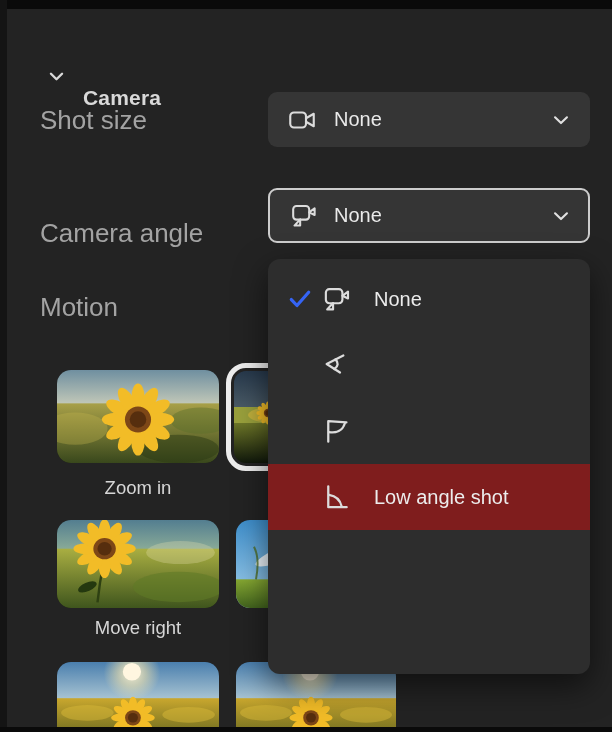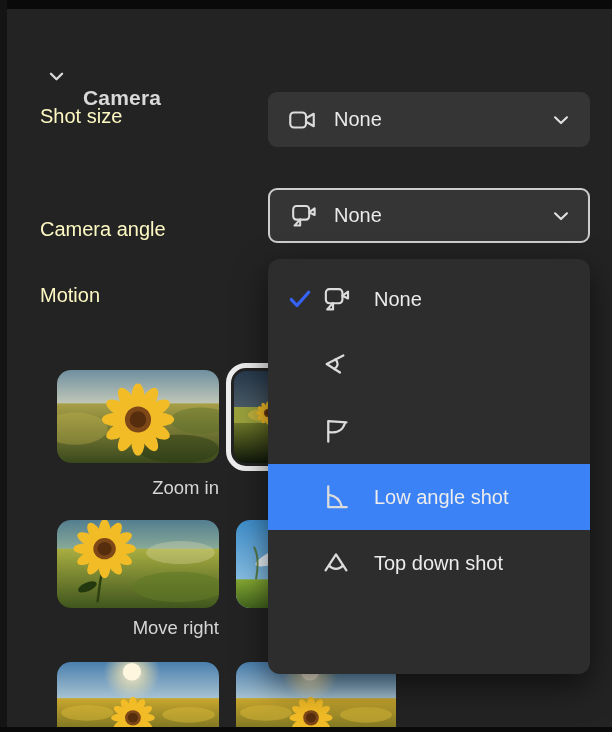--- a/index.html
+++ b/index.html
@@ -10,24 +10,24 @@
     color:#dadada;
   }
   .left-strip{position:absolute;left:0;top:0;width:7px;height:732px;background:#141414;z-index:60;}
   .top-bar{position:absolute;left:7px;top:0;width:605px;height:9px;background:#0a0a0a;z-index:60;}
   .bottom-bar{position:absolute;left:0;top:727px;width:612px;height:5px;background:#0a0a0a;z-index:60;}
 
   .section-header{position:absolute;left:46px;top:42px;display:flex;align-items:center;gap:17px;}
   .section-chevron{width:20px;height:20px;display:flex;align-items:center;justify-content:center;}
   .section-title{font-size:21px;font-weight:700;color:#d9d9d9;letter-spacing:.2px;margin-top:44px;}
 
-  .field-label{position:absolute;left:40px;font-size:20px;color:#fef9c3;}
+  .field-label{position:absolute;left:40px;font-size:26px;color:#a3a3a3;}
   #shot-size-label{top:105px;}
   #camera-angle-label{top:218px;}
-  #motion-label{top:284px;}
+  #motion-label{top:292px;}
 
   .dropdown{
     position:absolute;left:268px;width:322px;height:55px;box-sizing:border-box;
     background:#353535;border:none;border-radius:9px;
     display:flex;align-items:center;gap:15px;padding:0 18px;
     color:#eaeaea;font-size:20px;font-family:inherit;cursor:pointer;text-align:left;
   }
   #shot-size-dropdown{top:92px;}
   #camera-angle-dropdown{top:188px;border:2px solid #cdcdcd;padding:0 16px;}
   .dd-icon{width:33px;height:30px;display:flex;align-items:center;justify-content:center;flex:0 0 auto;}
@@ -36,40 +36,40 @@
 
   .menu{
     position:absolute;left:268px;top:259px;width:322px;height:415px;box-sizing:border-box;
     background:#2d2d2d;border-radius:12px;z-index:30;
     box-shadow:0 12px 32px rgba(0,0,0,.55);
     padding:7px 0 12px;
   }
   .menu-item{
     height:66px;display:flex;align-items:center;padding:0 10px 0 18px;cursor:pointer;
   }
-  .menu-item.highlighted{background:#3b82f6;}
+  .menu-item.highlighted{background:#7f1d1d;}
   .mi-check{width:28px;height:26px;display:flex;align-items:center;justify-content:center;flex:0 0 auto;}
   .mi-icon{width:32px;height:32px;margin-left:6px;display:flex;align-items:center;justify-content:center;flex:0 0 auto;}
   .mi-label{margin-left:22px;font-size:20px;color:#ececec;}
 
   .thumb{position:absolute;border-radius:14px;overflow:hidden;cursor:pointer;background:#111;}
   .thumb svg{display:block;width:100%;height:100%;}
   #thumb-zoom-in{left:57px;top:370px;width:162px;height:93px;}
   #thumb-selected-ring{
     position:absolute;left:226px;top:363px;width:176px;height:108px;box-sizing:border-box;
     border:5px solid #ededed;border-radius:20px;padding:3px;cursor:pointer;background:#232323;
   }
   #thumb-selected-ring .thumb-inner{width:160px;height:92px;border-radius:12px;overflow:hidden;}
   #thumb-selected-ring .thumb-inner svg{display:block;width:100%;height:100%;}
   #thumb-move-right{left:57px;top:520px;width:162px;height:88px;}
   #thumb-row2-col2{left:236px;top:520px;width:160px;height:88px;}
   #thumb-row3-col1{left:57px;top:662px;width:162px;height:90px;}
   #thumb-row3-col2{left:236px;top:662px;width:160px;height:90px;}
 
-  .thumb-label{position:absolute;width:162px;text-align:right;font-size:18.5px;color:#d6d6d6;}
+  .thumb-label{position:absolute;width:162px;text-align:center;font-size:18.5px;color:#d6d6d6;}
   #zoom-in-label{left:57px;top:477px;}
   #move-right-label{left:57px;top:617px;}
 
   .defs-svg{position:absolute;width:0;height:0;overflow:hidden;}
 </style>
 </head>
 <body>
 
 <svg class="defs-svg" aria-hidden="true">
   <defs>
@@ -301,26 +301,16 @@
     <span class="mi-check"></span>
     <span class="mi-icon">
       <svg viewBox="0 0 24 24" width="32" height="32" fill="none" stroke="#dcdcdc" stroke-width="1.7" stroke-linecap="round" stroke-linejoin="round">
         <path d="M6.2 4 V19.6 H20"></path>
         <path d="M6.8 10.4 C12 11.2 15.2 14.6 16.2 19"></path>
       </svg>
     </span>
     <span class="mi-label">Low angle shot</span>
   </div>
 
-  <div class="menu-item">
-    <span class="mi-check"></span>
-    <span class="mi-icon">
-      <svg viewBox="0 0 24 24" width="32" height="32" fill="none" stroke="#dcdcdc" stroke-width="1.7" stroke-linecap="round" stroke-linejoin="round">
-        <path d="M4.2 17.5 L12 5.5 L19.8 17.5"></path>
-        <path d="M6.8 13.8 C9.8 17.2 14.2 17.2 17.2 13.8"></path>
-      </svg>
-    </span>
-    <span class="mi-label">Top down shot</span>
-  </div>
 
 </div>
 
 <div class="bottom-bar"></div>
 
 </body></html>

